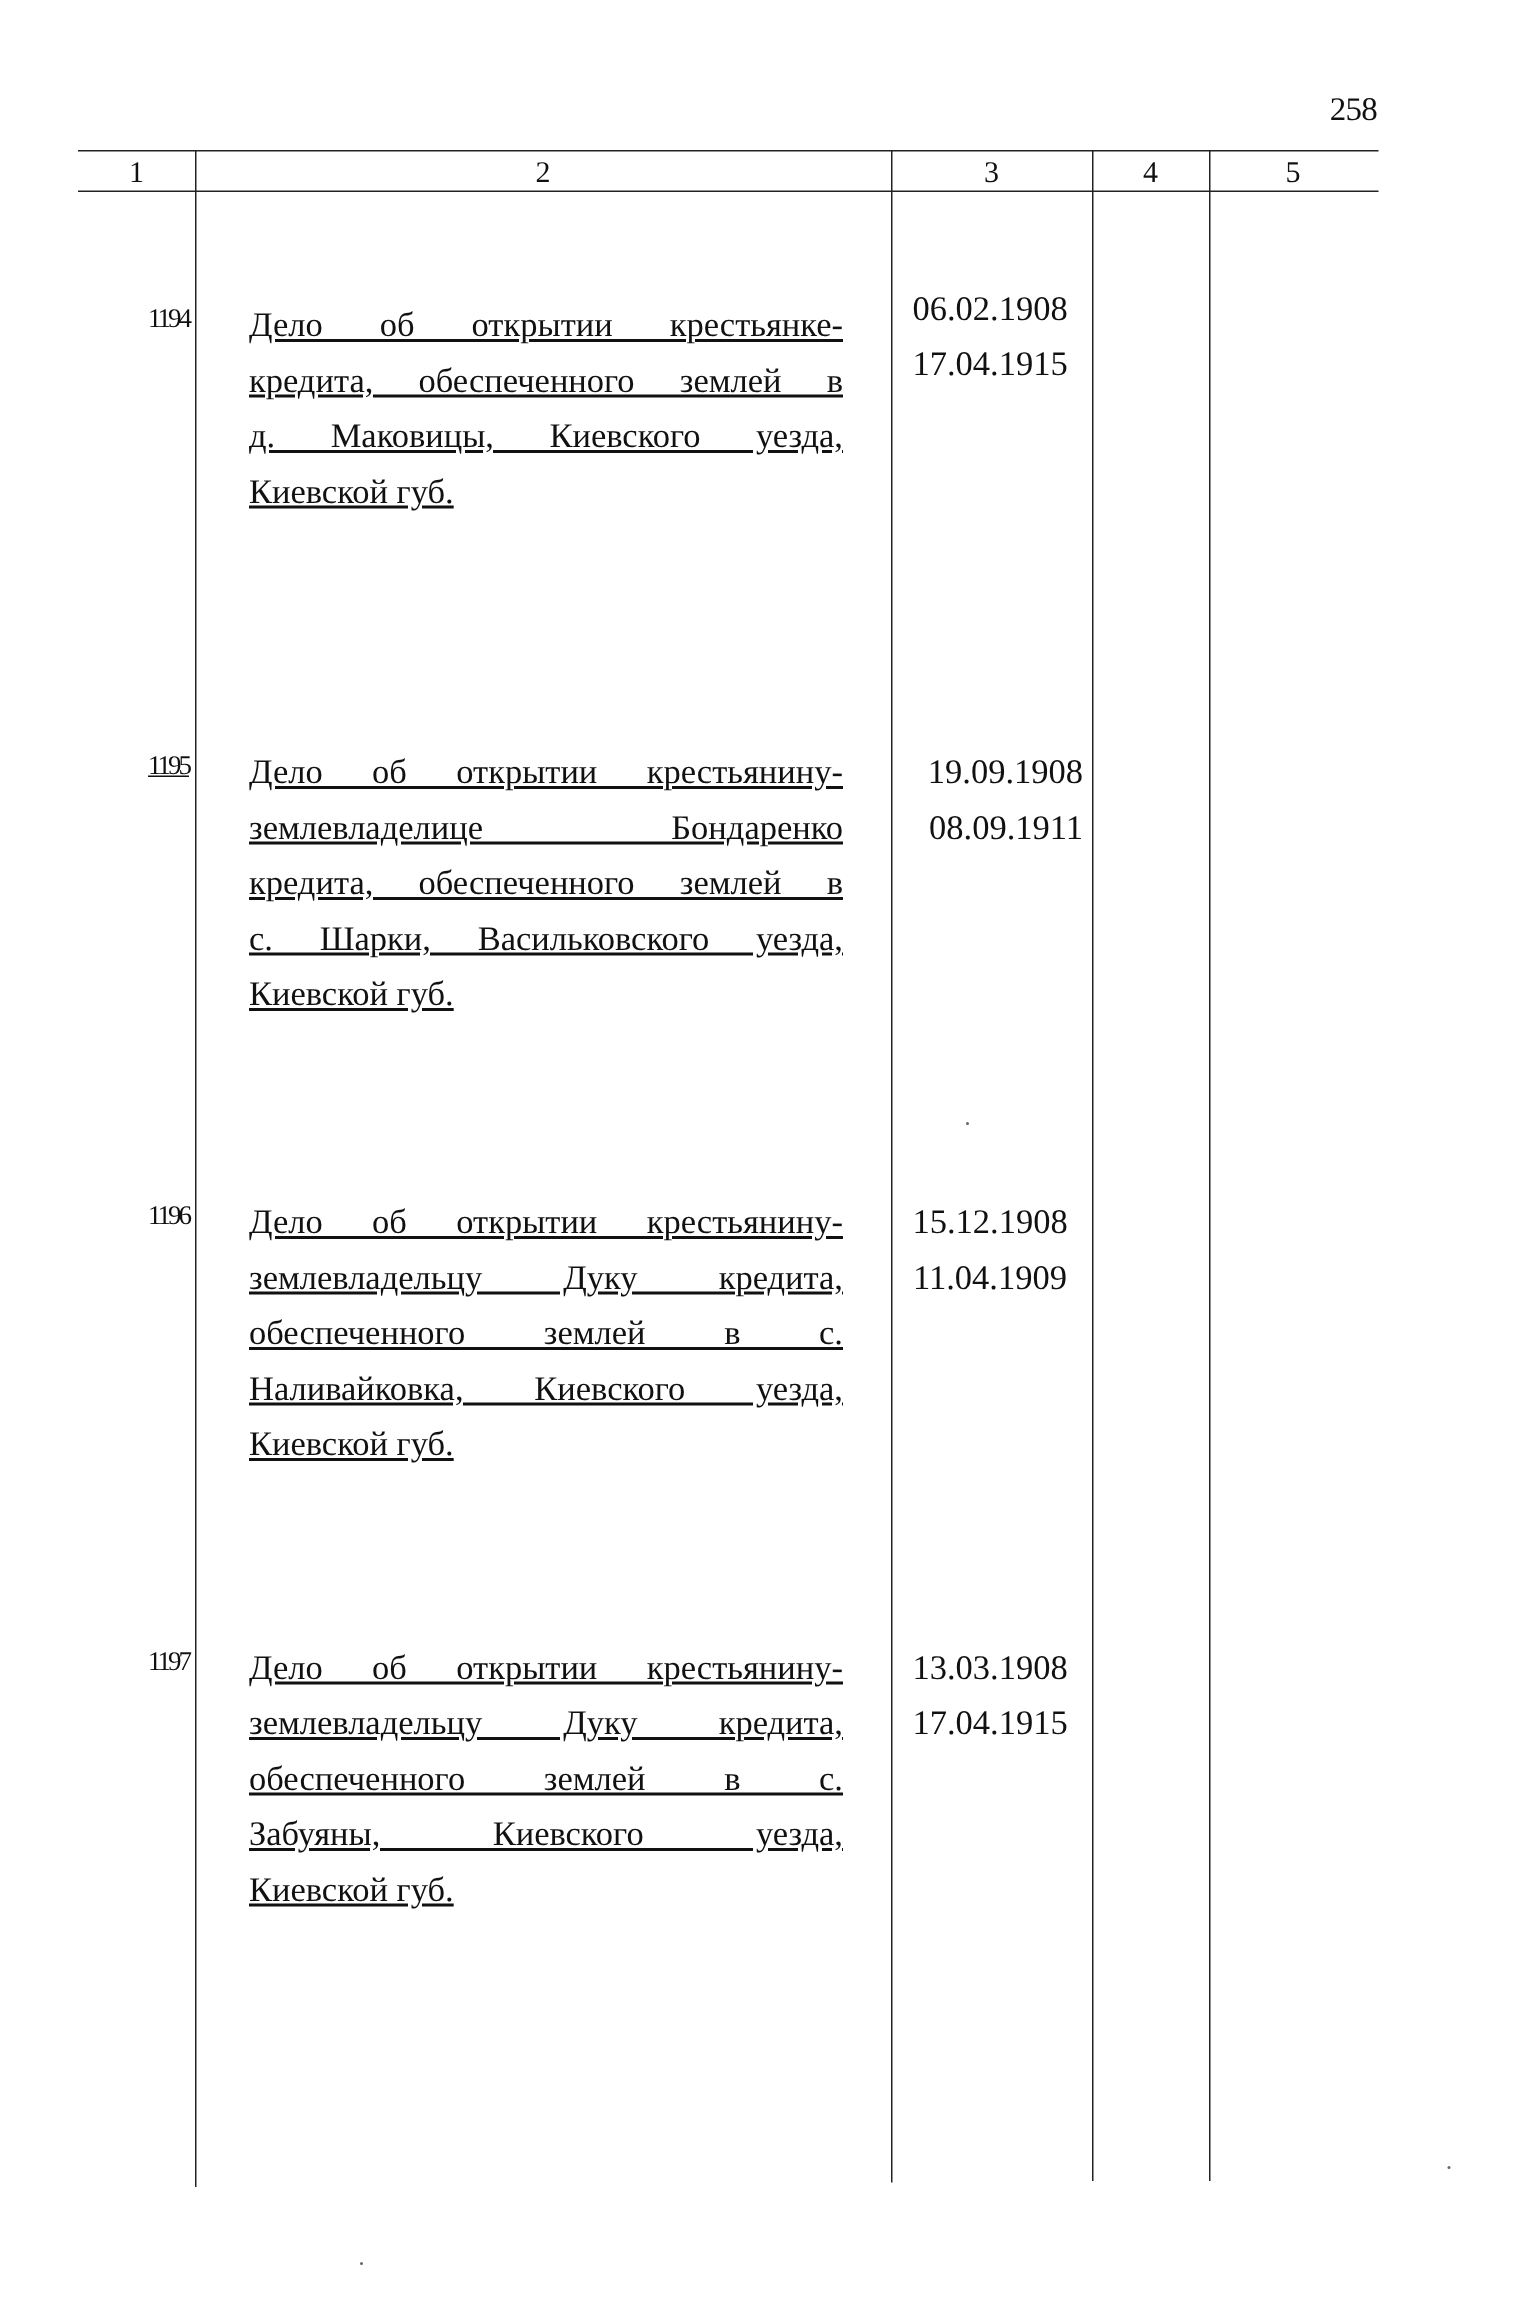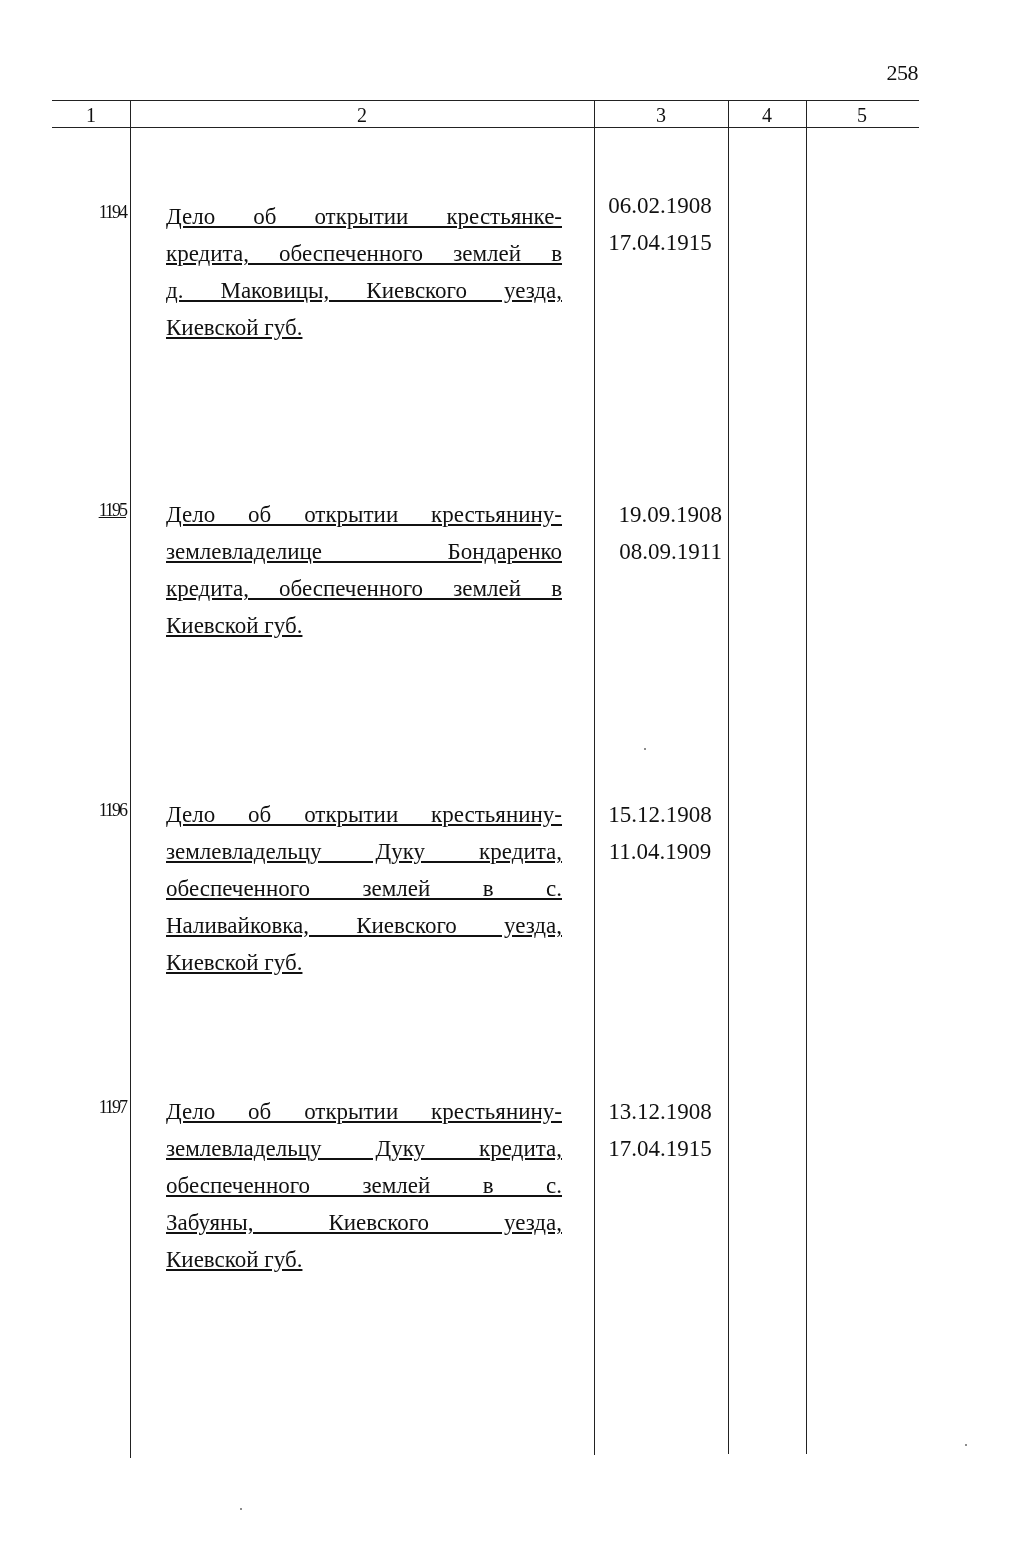--- a/index.html
+++ b/index.html
@@ -122,20 +122,21 @@
     <span>17.04.1915</span>
   </div>
 </div>
 
 <div>
   <div class="row-num" style="top:500px;text-decoration:underline;">1195</div>
   <div class="row-desc" style="top:496px;">
     <span class="line">Дело об открытии крестьянину-</span>
     <span class="line">землевладелице Бондаренко</span>
     <span class="line">кредита, обеспеченного землей в</span>
+    <span class="line">с. Шарки, Васильковского уезда,</span>
     <span class="line last">Киевской губ.</span>
   </div>
   <div class="row-dates" style="top:496px;text-align:right;">
     <span>19.09.1908</span>
     <span>08.09.1911</span>
   </div>
 </div>
 
 <div>
   <div class="row-num" style="top:800px;">1196</div>
@@ -155,20 +156,20 @@
 <div>
   <div class="row-num" style="top:1097px;">1197</div>
   <div class="row-desc" style="top:1093px;">
     <span class="line">Дело об открытии крестьянину-</span>
     <span class="line">землевладельцу Дуку кредита,</span>
     <span class="line">обеспеченного землей в с.</span>
     <span class="line">Забуяны, Киевского уезда,</span>
     <span class="line last">Киевской губ.</span>
   </div>
   <div class="row-dates" style="top:1093px;">
-    <span>13.12.1908</span>
+    <span>13.03.1908</span>
     <span>17.04.1915</span>
   </div>
 </div>
 
 <div class="speck" style="left:644px; top:748px;"></div>
 <div class="speck" style="left:240px; top:1508px;"></div>
 <div class="speck" style="left:965px; top:1444px;"></div>
 
 </body></html>

